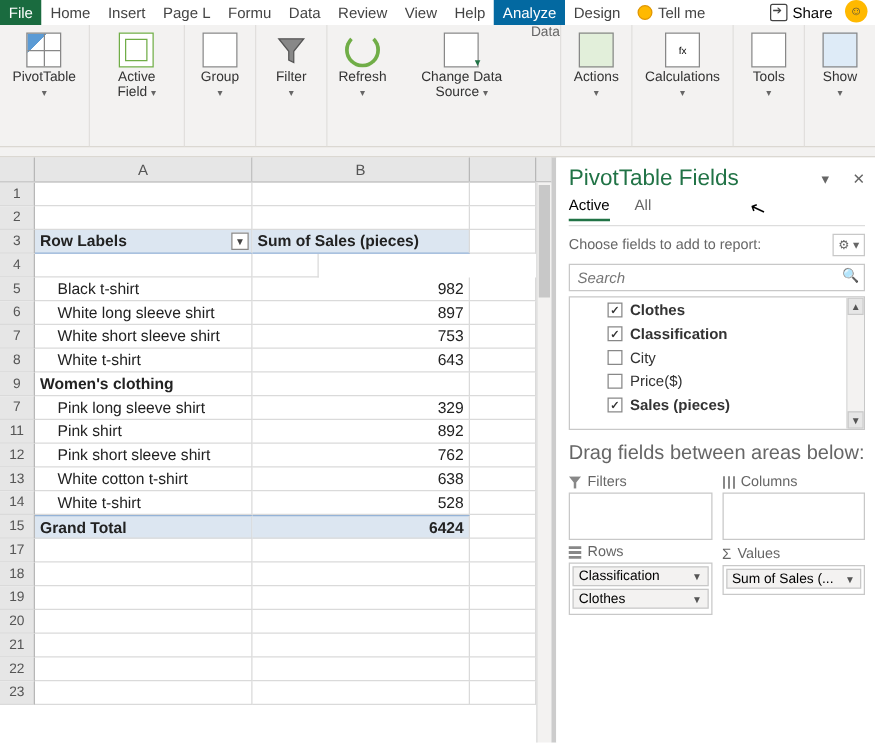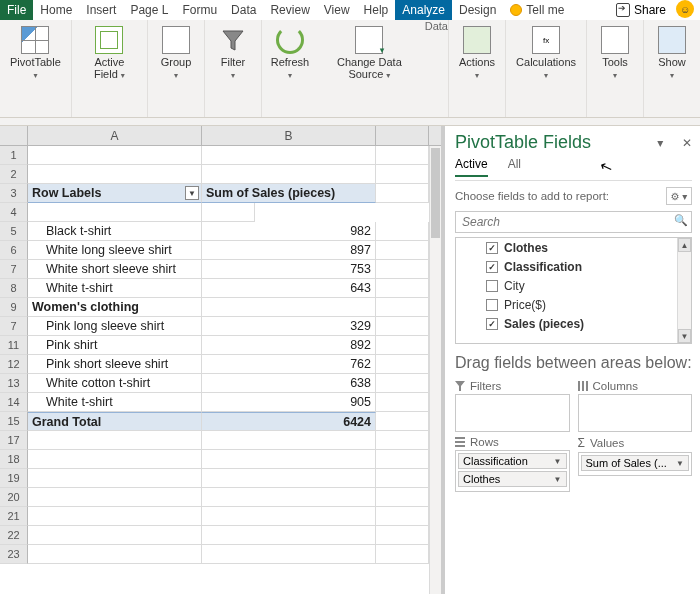--- a/index.html
+++ b/index.html
@@ -309,21 +309,21 @@
         </div>
         <div class="row">
           <div class="rowh">13</div>
           <div class="cell cellA indent">White cotton t-shirt</div>
           <div class="cell cellB">638</div>
           <div class="cell cellC"></div>
         </div>
         <div class="row">
           <div class="rowh">14</div>
           <div class="cell cellA indent">White t-shirt</div>
-          <div class="cell cellB">905</div>
+          <div class="cell cellB">528</div>
           <div class="cell cellC"></div>
         </div>
         <div class="row">
           <div class="rowh">15</div>
           <div class="cell cellA group-row light-blue">Grand Total</div>
           <div class="cell cellB group-row light-blue">6424</div>
           <div class="cell cellC"></div>
         </div>
         <div class="row">
           <div class="rowh">17</div>

